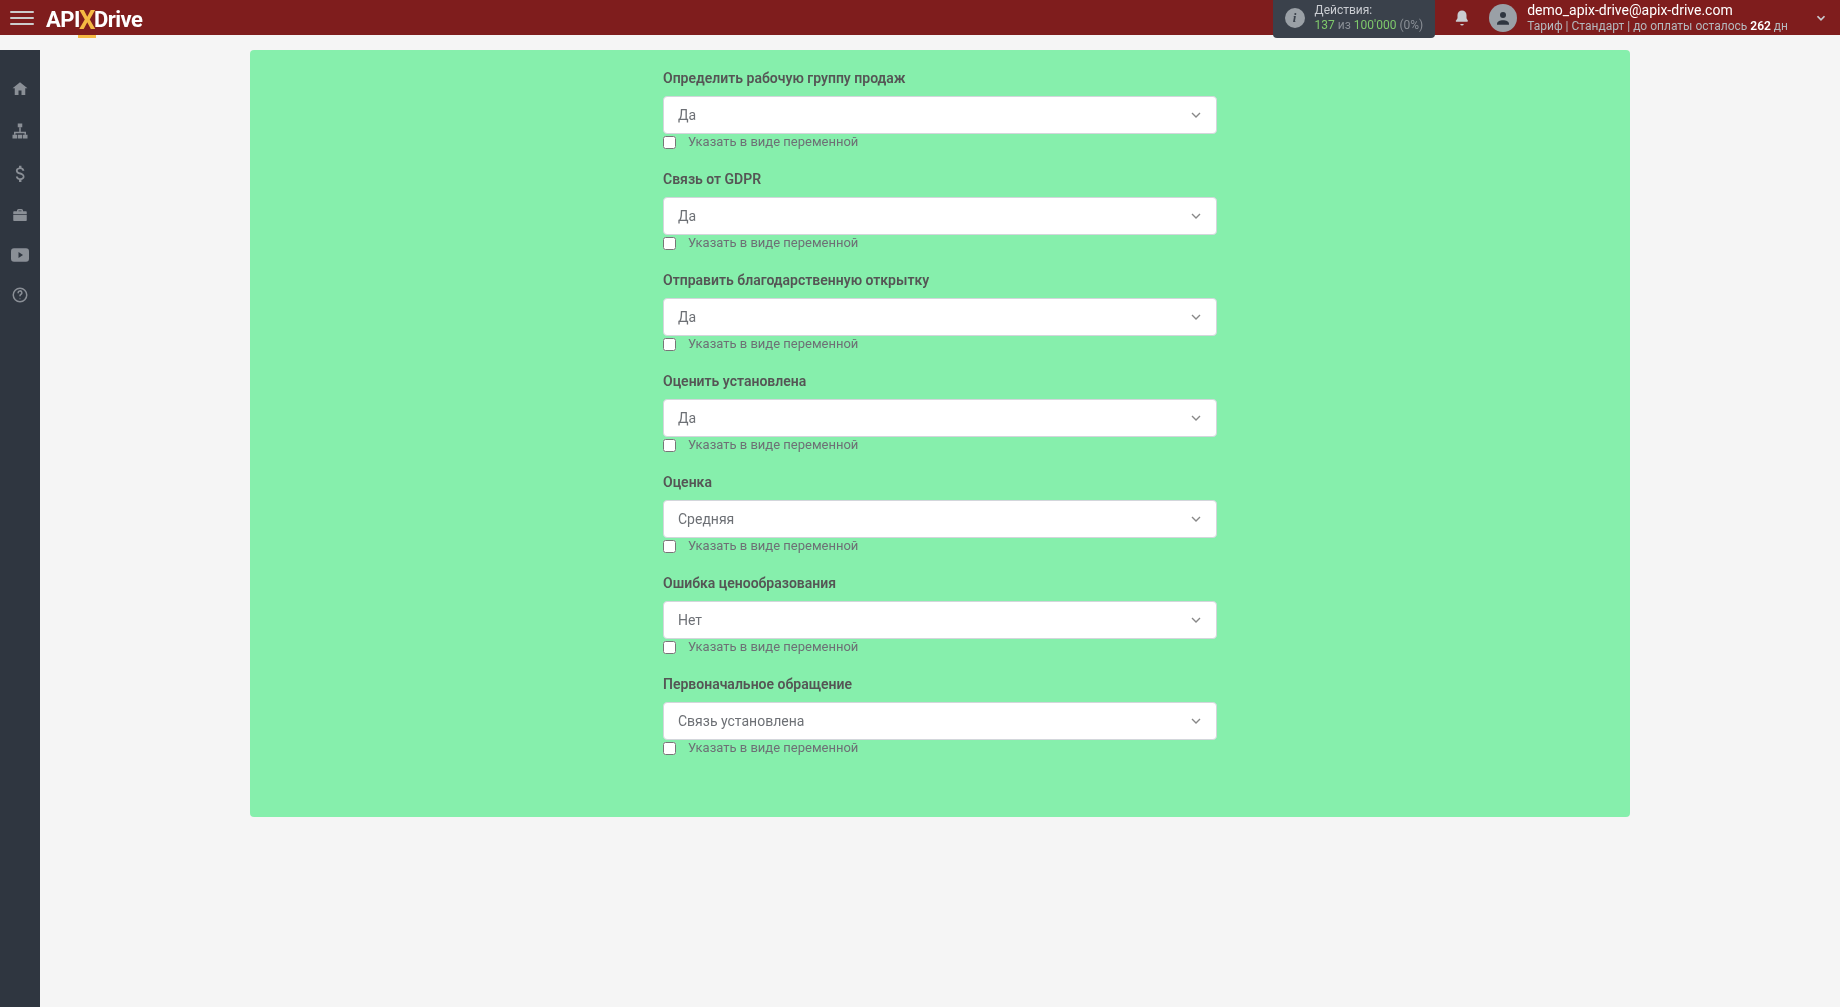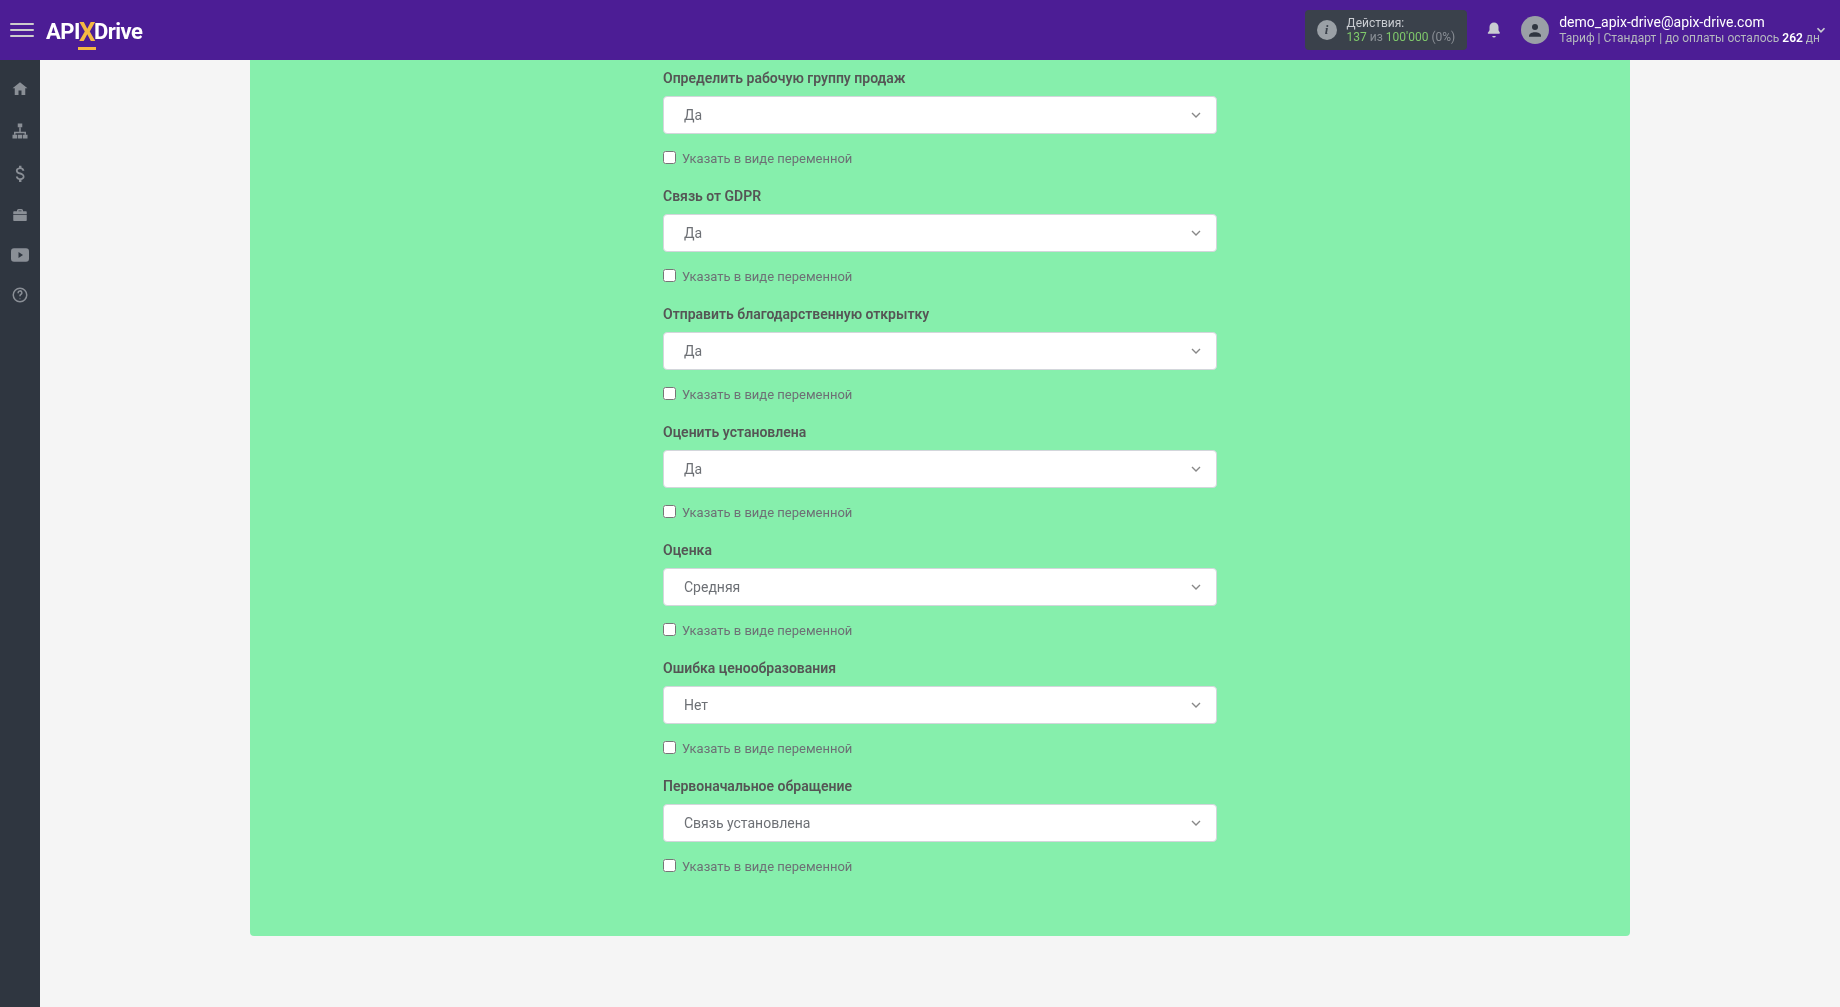--- a/index.html
+++ b/index.html
@@ -4,22 +4,22 @@
 <style>
 * { margin: 0; padding: 0; box-sizing: border-box; }
 body {
   font-family: "Segoe UI", Roboto, "Helvetica Neue", Arial, sans-serif;
   background: #f5f5f5;
   overflow-x: hidden;
 }
 .header {
   position: fixed;
   top: 0; left: 0; right: 0;
-  height: 60px;
-  background: #4c1d95;
+  height: 35px;
+  background: #7f1d1d;
   display: flex;
   align-items: center;
   z-index: 100;
   padding-left: 10px;
 }
 .hamburger {
   width: 24px; height: 24px;
   display: flex;
   flex-direction: column;
   justify-content: space-around;
@@ -81,21 +81,21 @@
   color: #c9ccd1;
   cursor: pointer;
   margin-right: 18px;
   display:flex;
 }
 .user-block {
   display: flex;
   align-items: center;
   gap: 10px;
   cursor: pointer;
-  padding-right: 20px;
+  padding-right: 52px;
   position:relative;
 }
 .avatar {
   width: 28px; height: 28px;
   background: #9aa0a6;
   border-radius: 50%;
   display:flex; align-items:center; justify-content:center;
 }
 .user-text { font-size: 12px; line-height: 1.3; }
 .user-email { color: #fff; font-size: 14px; }
@@ -151,35 +151,35 @@
   margin-bottom: 10px;
   display: block;
 }
 .select-box {
   position: relative;
   border: 1px solid #d3d6db;
   border-radius: 4px;
   height: 38px;
   display: flex;
   align-items: center;
-  padding: 0 20px;
+  padding: 0 14px;
   cursor: pointer;
   background:#fff;
 }
 .select-value { color: #6d7075; font-size: 14px; }
 .select-caret {
   position: absolute;
   right: 12px;
   color: #888;
 }
 .checkbox-row {
   display: flex;
-  align-items: flex-start;
-  gap: 6px;
-  margin-top: 17px;
+  align-items: flex-end;
+  gap: 12px;
+  margin-top: 0;
 }
 .checkbox-row input[type=checkbox]{
   width:13px; height:13px;
   cursor:pointer;
 }
 .checkbox-row label {
   font-size: 13px;
   color: #6d7075;
   cursor:pointer;
 }

